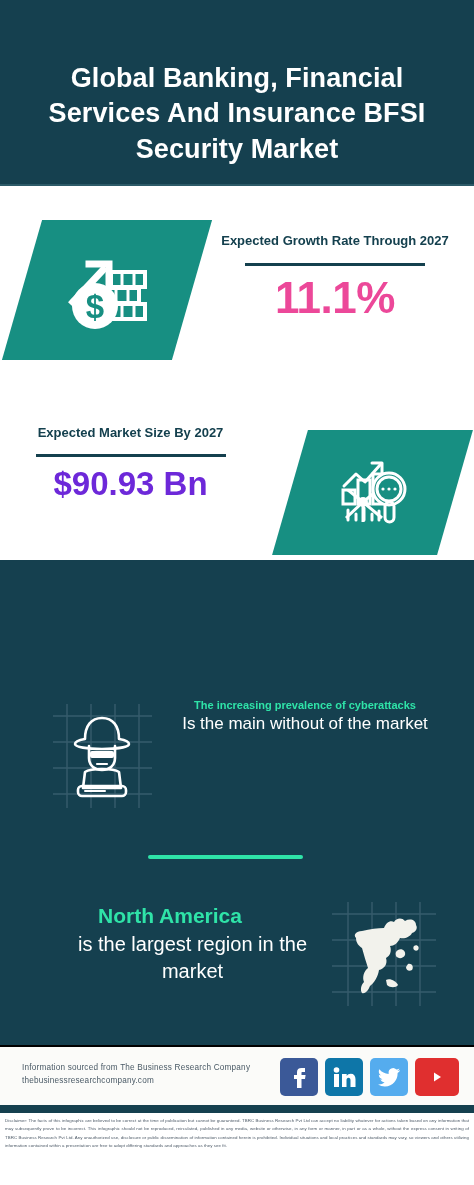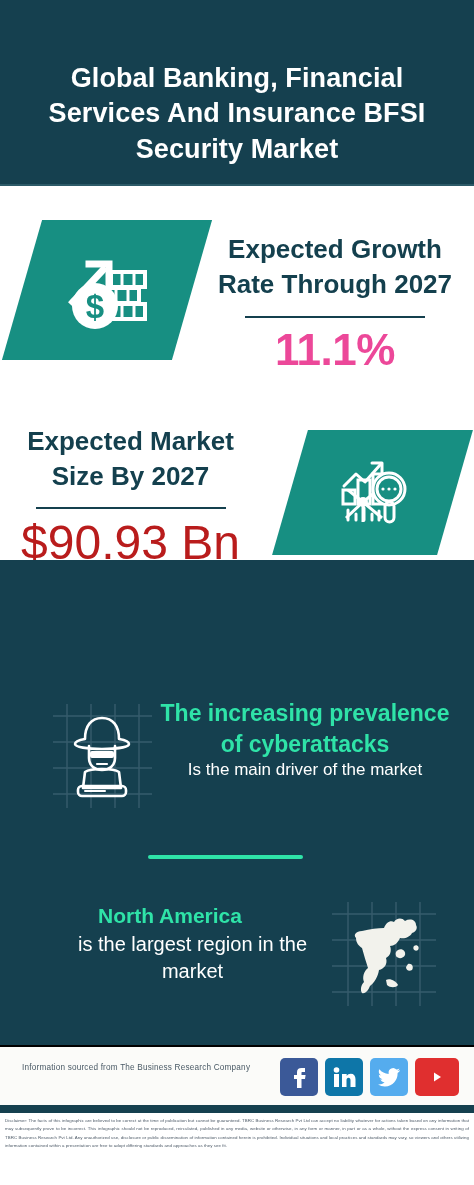--- a/index.html
+++ b/index.html
@@ -39,50 +39,50 @@
     position:absolute; left:22px; top:10px; width:170px; height:140px;
     background:#178f82;
     transform:skewX(-16deg);
   }
   .para-left-inner {
     position:absolute; left:22px; top:10px; width:170px; height:140px;
     display:flex; align-items:center; justify-content:center;
   }
   .growth-text { position:absolute; left:215px; top:22px; width:240px; text-align:center; }
   .stat-label {
-    color:#14404e; font-size:26px; font-weight:bold; line-height:1.34;
+    color:#14404e; font-size:13px; font-weight:bold; line-height:1.34;
   }
   .stat-rule { width:180px; height:2.5px; background:#14404e; margin:14px auto 10px; }
   .stat-value { color:#ec4899; font-size:44px; font-weight:bold; line-height:1; letter-spacing:-0.5px; }
 
   
   .size-row { position:absolute; left:0; top:230px; width:474px; height:170px; }
   .para-right {
     position:absolute; left:290px; top:14px; width:165px; height:125px;
     background:#178f82; transform:skewX(-16deg);
   }
   .para-right-inner {
     position:absolute; left:290px; top:14px; width:165px; height:125px;
     display:flex; align-items:center; justify-content:center;
   }
   .size-text { position:absolute; left:3px; top:8px; width:255px; text-align:center; }
   .size-rule { width:190px; height:2.5px; background:#14404e; margin:13px auto 10px; }
-  .size-value { color:#b91c1c; font-size:48px; font-weight:normal; line-height:1; }
+  .size-value { color:#6d28d9; font-size:33px; font-weight:bold; line-height:1; }
 
   
   .darksection {
     position:absolute; left:0; top:560px; width:474px; height:545px;
     background:#15404f;
   }
   .skyline { position:absolute; left:0; top:560px; width:474px; height:110px; }
 
   .driver-row { position:absolute; left:0; top:692px; width:474px; height:135px; }
   .driver-icon-wrap { position:absolute; left:45px; top:6px; width:115px; height:115px; }
   .driver-text { position:absolute; left:160px; top:6px; width:290px; text-align:center; }
-  .accent-line-1 { color:#2fe3a8; font-size:23px; font-weight:bold; line-height:1.33; }
+  .accent-line-1 { color:#2fe3a8; font-size:11px; font-weight:bold; line-height:1.33; }
   .plain-line { color:#ffffff; font-size:17px; font-weight:normal; line-height:1.33; }
 
   .mid-divider {
     position:absolute; left:148px; top:855px; width:155px; height:4px;
     background:#2fe3a8; border-radius:2px;
   }
 
   .region-row { position:absolute; left:0; top:898px; width:384px; height:125px;padding-left:33px; }
   .region-text { position:absolute; left:20px; top:4px; width:300px; text-align:center; }
   .region-accent { color:#2fe3a8; font-size:21px; font-weight:bold; line-height:1.36; }
@@ -209,21 +209,21 @@
           <rect x="45" y="53" width="24" height="7" rx="2" fill="#ffffff" stroke="none"></rect>
           <path d="M52 66 L62 66" stroke-width="2.2"></path>
           <path d="M40 74 C46 70 68 70 74 74 L76 90 L38 90 Z"></path>
           <rect x="33" y="88" width="48" height="10" rx="4"></rect>
           <path d="M40 93 L60 93" stroke-width="2"></path>
         </g>
       </svg>
     </div>
     <div class="driver-text">
       <div class="accent-line-1">The increasing prevalence of cyberattacks</div>
-      <div class="plain-line">Is the main driver of the market</div>
+      <div class="plain-line">Is the main without of the market</div>
     </div>
   </div>
 
   <div class="mid-divider"></div>
 
   <div class="region-row">
     <div class="region-text">
       <div class="region-accent">North America</div>
       <div class="region-plain">is the largest region in the market</div>
     </div>
@@ -246,20 +246,21 @@
           <path d="M60 82 C64 80 70 83 72 87 C70 90 64 90 61 87 Z"></path>
           <path d="M88 48 C91 46 94 49 92 52 C89 54 86 51 88 48 Z"></path>
         </g>
       </svg>
     </div>
   </div>
 
   <div class="footer-strip">
     <div class="footer-source">
       <div>Information sourced from The Business Research Company</div>
+      <div>thebusinessresearchcompany.com</div>
     </div>
     <div class="social-row">
       <div class="social-ico" style="background:#3b5998">
         <svg width="20" height="22" viewBox="0 0 20 22">
             <path fill="#ffffff" d="M13 6h3V2h-3.4C9.4 2 8 3.6 8 6.2V9H5v4h3v9h4.5v-9H16l.6-4H12.5V6.7C12.5 6.2 12.6 6 13 6z"></path>
           </svg>
       </div>
       <div class="social-ico" style="background:#0e76a8">
         <svg width="24" height="22" viewBox="0 0 24 22">
             <rect x="2" y="8" width="5" height="13" fill="#ffffff"></rect>

